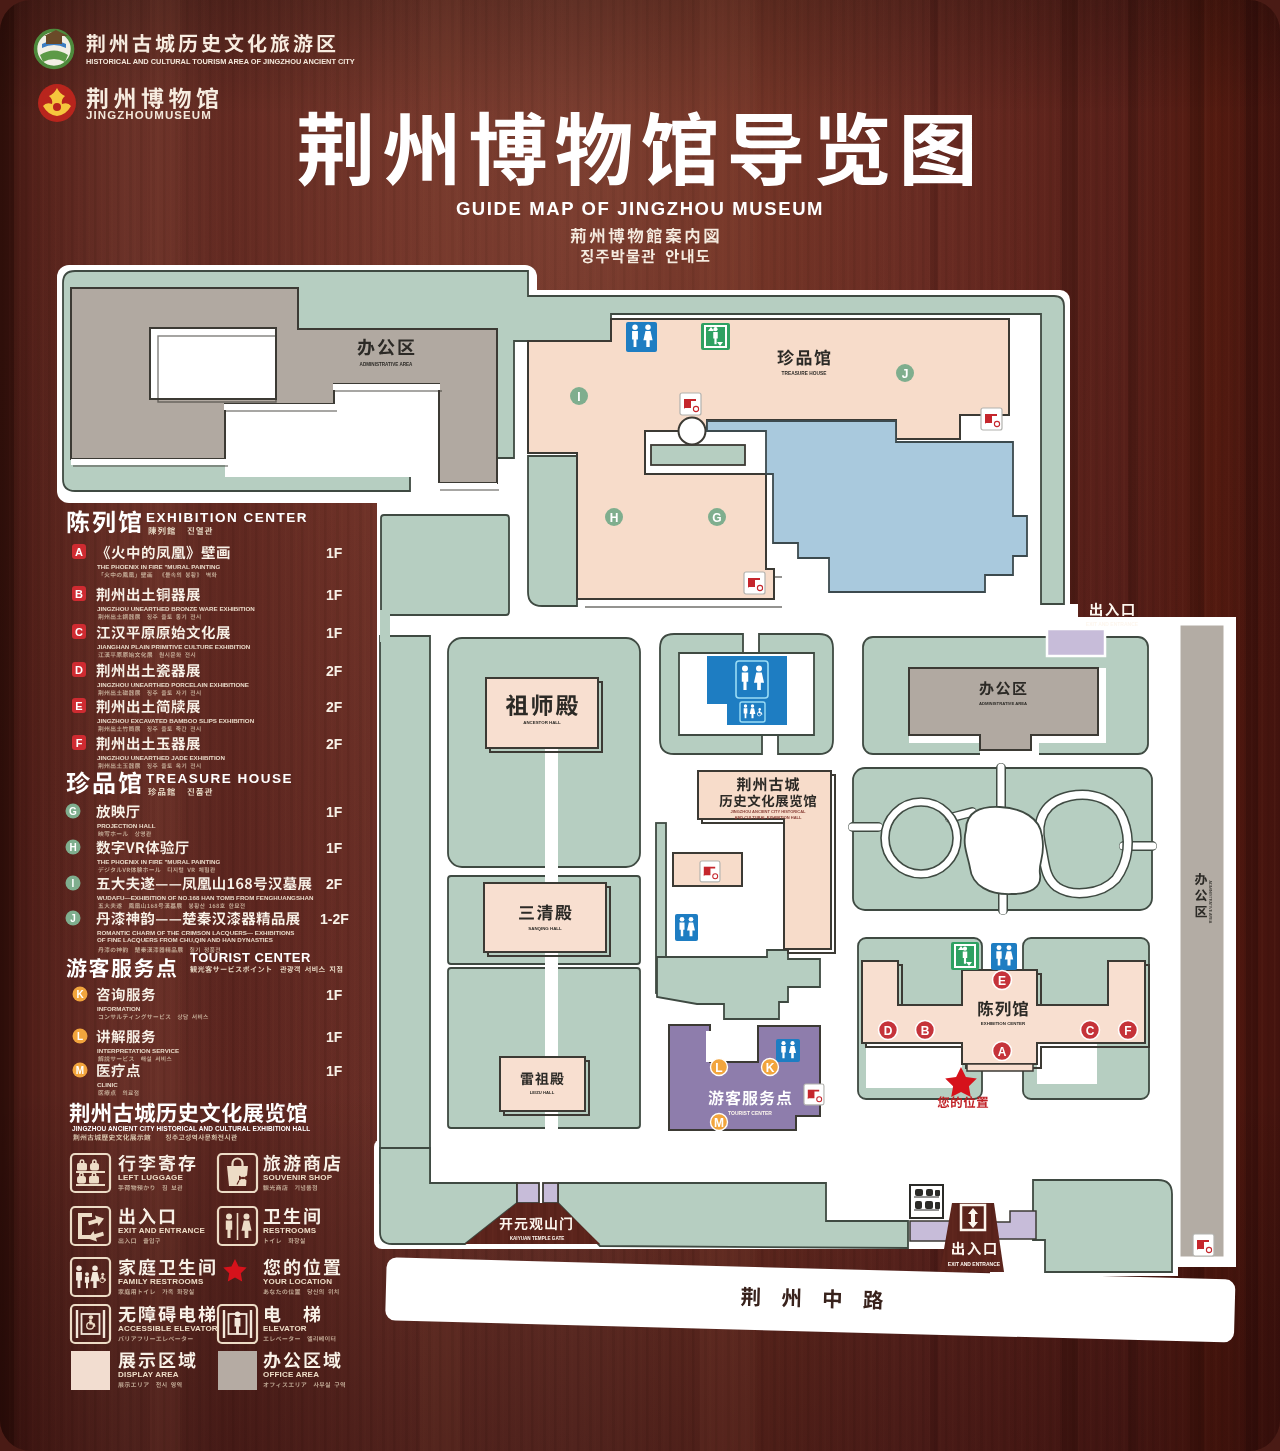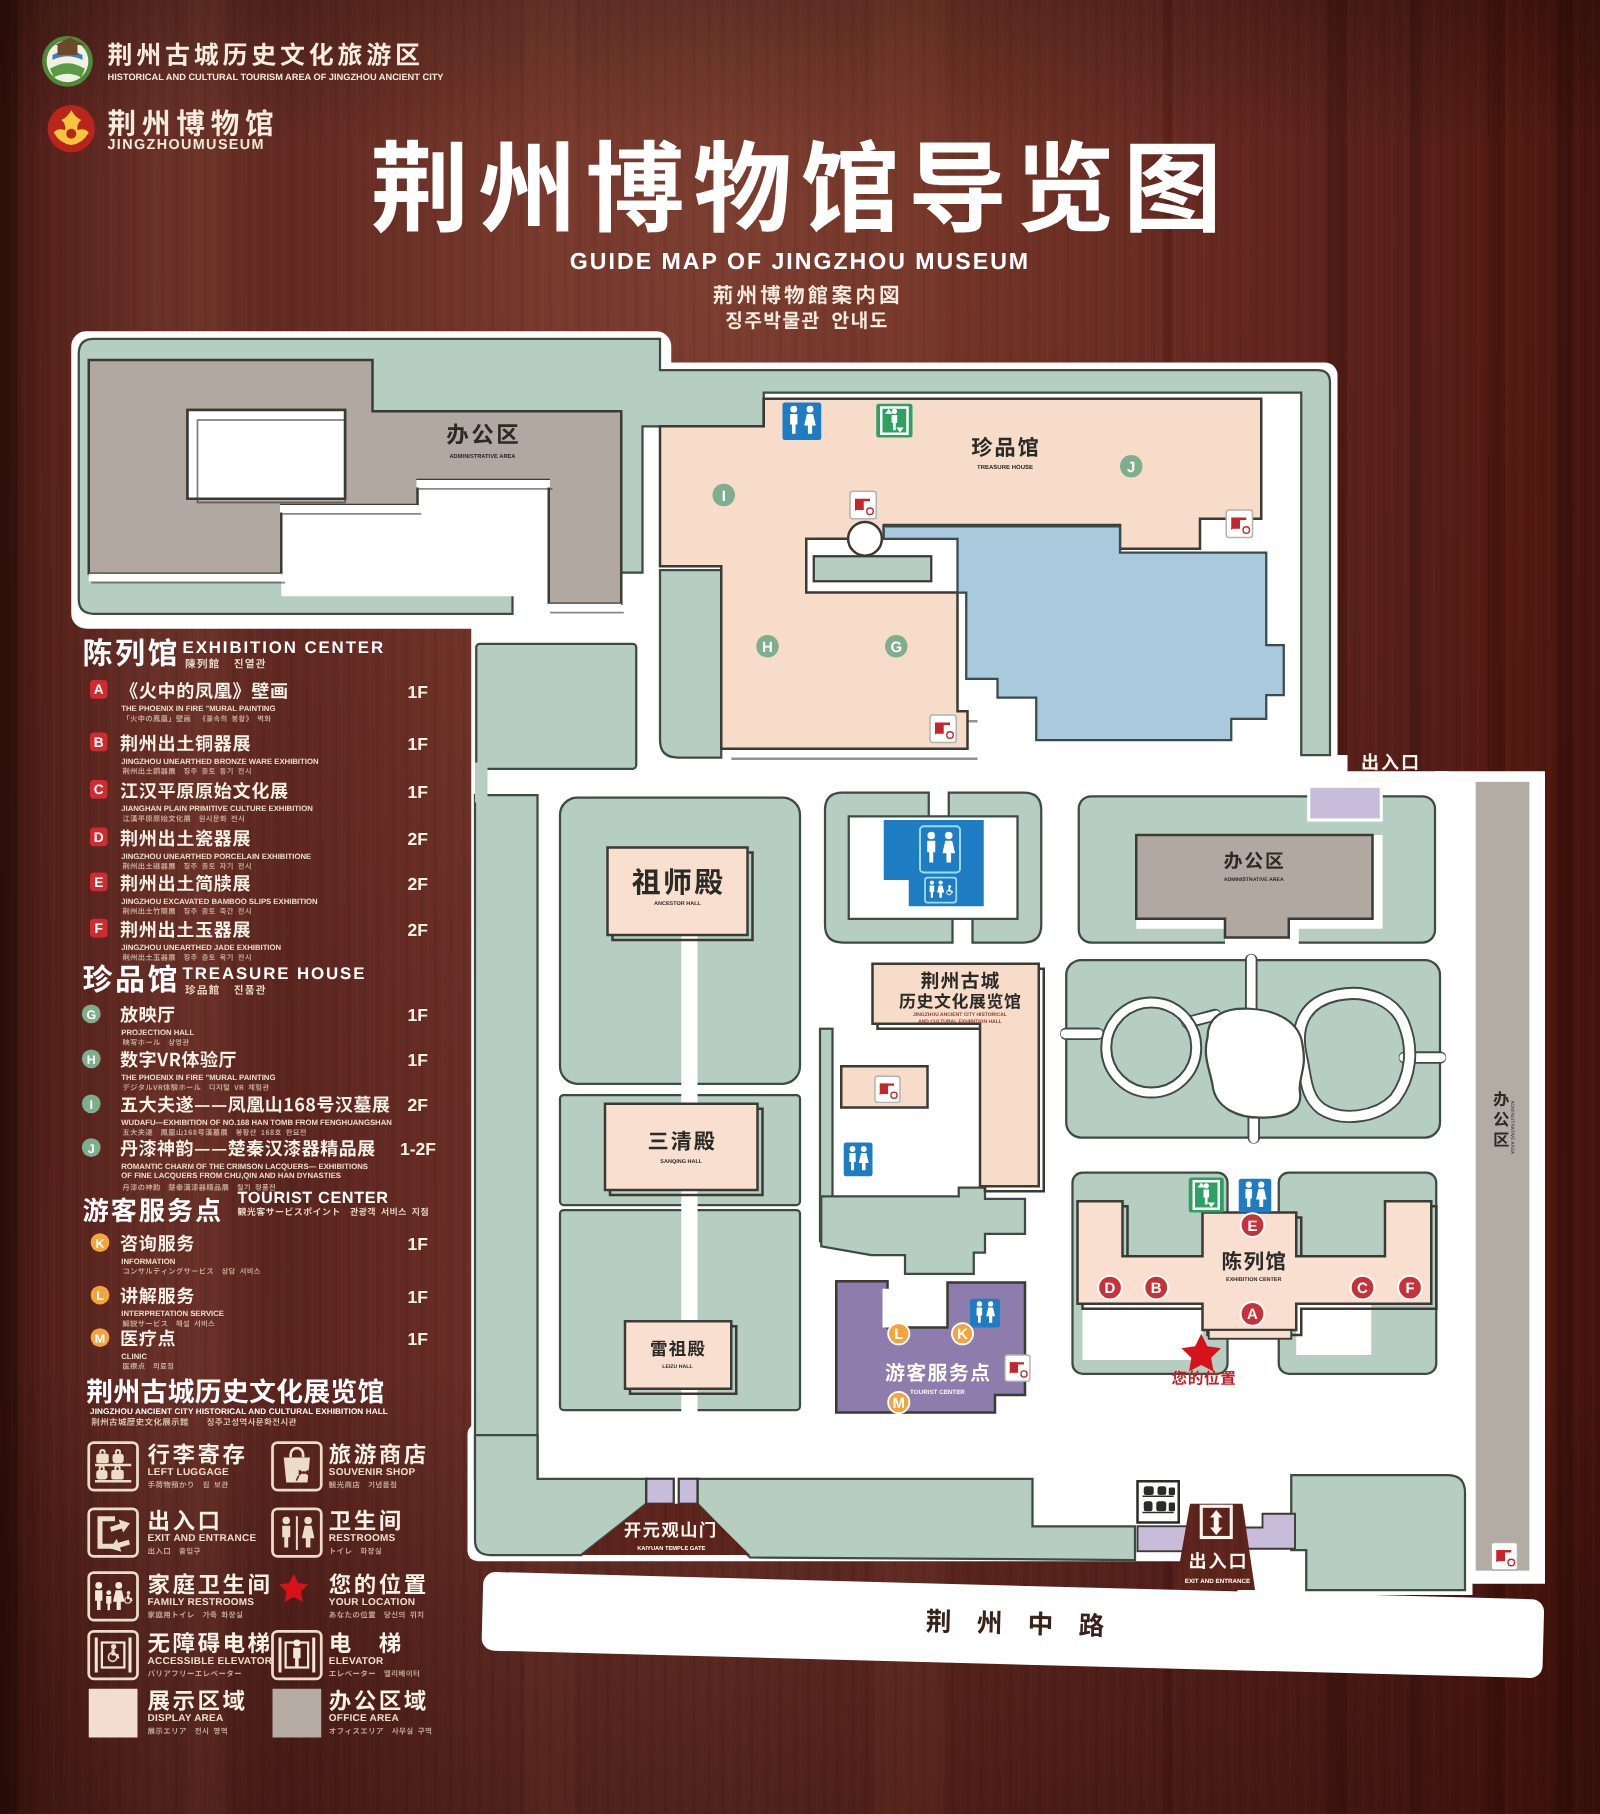--- a/index.html
+++ b/index.html
@@ -1,16 +1,16 @@
 <!DOCTYPE html>
 <html><head>
 <meta charset="utf-8">
 <style>
 html,body{margin:0;padding:0;background:#4a1b15;}
-#page{position:relative;width:1280px;height:1451px;overflow:hidden;font-family:"Liberation Sans",sans-serif;}
+#page{position:relative;width:1280px;height:1451px;overflow:hidden;font-family:"Liberation Sans",sans-serif;border-radius:31px;}
 svg{display:block;}
 text{font-family:"Liberation Sans",sans-serif;}
 </style>
 </head>
 <body>
 <div id="page">
 <svg width="1280" height="1451" viewBox="0 0 1280 1451" xmlns="http://www.w3.org/2000/svg">
 <defs>
 <linearGradient id="woodx" x1="0" y1="0" x2="1" y2="0">
 <stop offset="0" stop-color="#3a120e"></stop>

